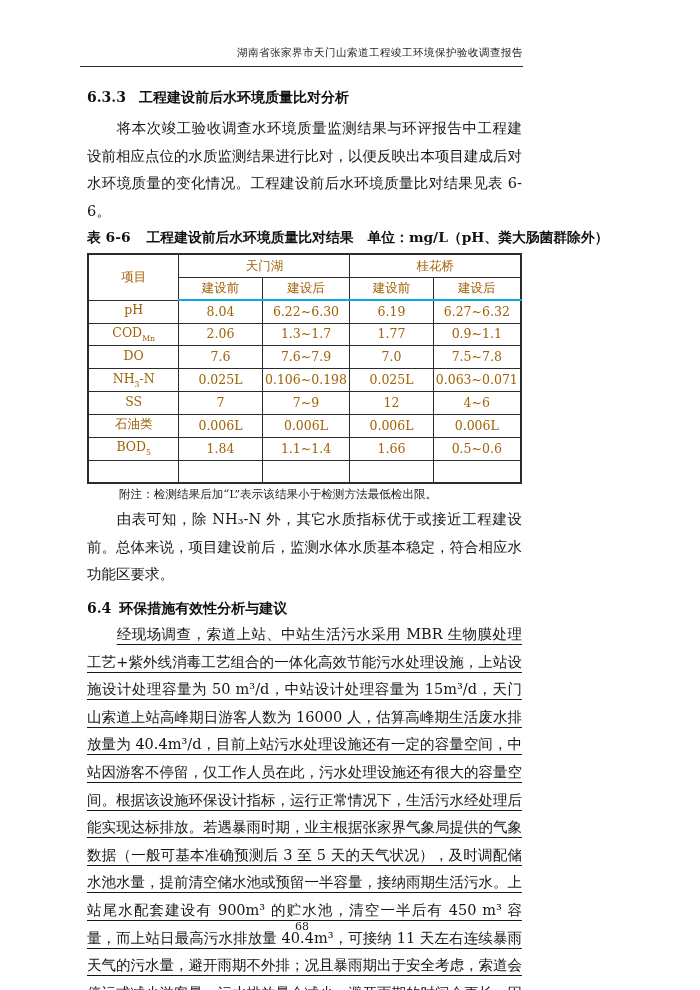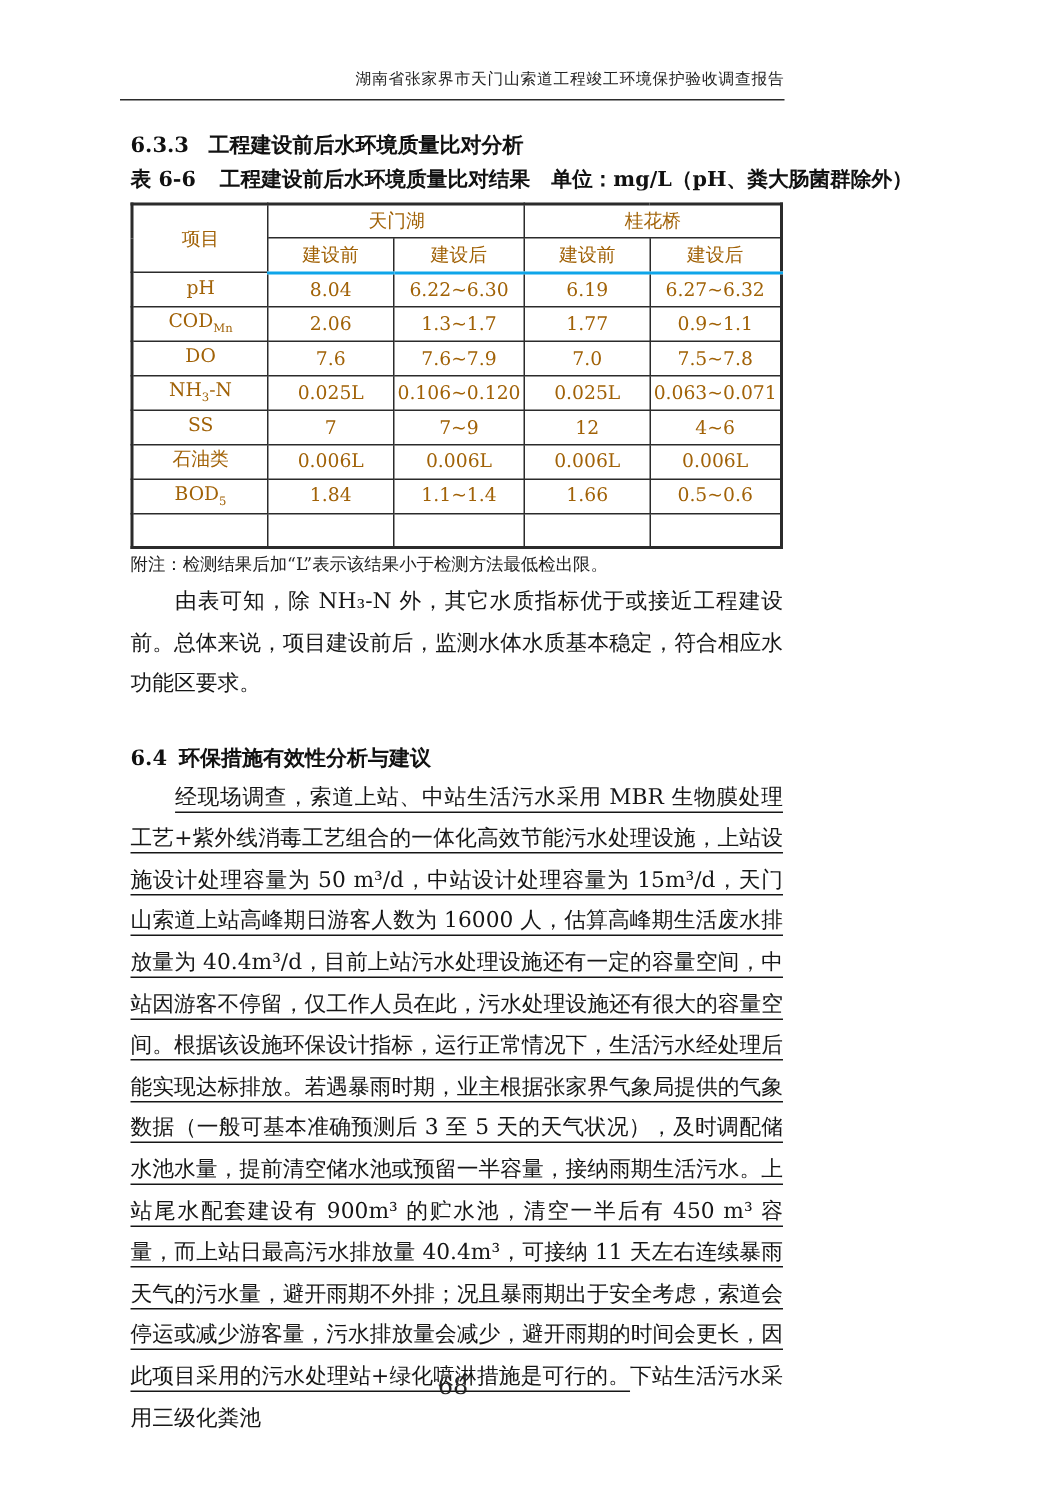--- a/index.html
+++ b/index.html
@@ -26,21 +26,21 @@
     margin-left: -7px;
     margin-right: -1px;
   }
   h2.sec {
     font-size: 14px;
     font-weight: bold;
     color: #111;
     line-height: 19px;
   }
   .sec-633 { margin-top: 21px; }
-  .sec-64  { margin-top: 26px; }
+  .sec-64  { margin-top: 10px; }
   .sec .num { margin-right: 13px; }
   .sec-64 .num { margin-right: 8px; }
   p.body {
     font-size: 14.5px;
     line-height: 27.6px;
     text-align: justify;
     text-indent: 2.05em;
     color: #161616;
   }
   .p-intro { margin-top: 8px; }
@@ -77,48 +77,50 @@
   table.wq sub { font-size: 0.62em; }
   col.c-param { width: 21%; }
   col.c-v1 { width: 19.2%; }
   col.c-v2 { width: 20.3%; }
   col.c-v3 { width: 19.2%; }
   col.c-v4 { width: 20.3%; }
   .note {
     margin-top: 3px;
     font-size: 11.6px;
     color: #1c1c1c;
+    margin-left: 32px;
   }
   .u {
     text-decoration: underline;
     text-decoration-thickness: 1px;
     text-underline-offset: 5px;
   }
   .pageno {
     position: absolute;
     left: 0; right: 0;
     bottom: 57px;
     text-align: center;
-    font-size: 16px;
+    font-size: 11px;
     color: #222;
   }
 </style>
 </head>
 <body>
 
 <div class="page">
 
   <div class="running-head">
     <span>湖南省张家界市天门山索道工程竣工环境保护验收调查报告</span>
   </div>
 
   <h2 class="sec sec-633">
     <span class="num">6.3.3</span><span>工程建设前后水环境质量比对分析</span>
   </h2>
 
+  <p class="body p-intro">将本次竣工验收调查水环境质量监测结果与环评报告中工程建设前相应点位的水质监测结果进行比对，以便反映出本项目建成后对水环境质量的变化情况。工程建设前后水环境质量比对结果见表 6-6。</p>
 
   <div class="tbl-caption">
     <span class="cap-label">表 6-6</span><span class="cap-title">工程建设前后水环境质量比对结果</span><span>单位：mg/L（pH、粪大肠菌群除外）</span>
   </div>
 
   <table class="wq">
     <colgroup>
       <col class="c-param">
         <col class="c-v1">
         <col class="c-v2">
@@ -156,21 +158,21 @@
       <tr>
         <td><span>DO</span><sub></sub><span></span></td>
         <td>7.6</td>
         <td>7.6~7.9</td>
         <td>7.0</td>
         <td>7.5~7.8</td>
       </tr>
       <tr>
         <td><span>NH</span><sub>3</sub><span>-N</span></td>
         <td>0.025L</td>
-        <td>0.106~0.120</td>
+        <td>0.106~0.198</td>
         <td>0.025L</td>
         <td>0.063~0.071</td>
       </tr>
       <tr>
         <td><span>SS</span><sub></sub><span></span></td>
         <td>7</td>
         <td>7~9</td>
         <td>12</td>
         <td>4~6</td>
       </tr>

